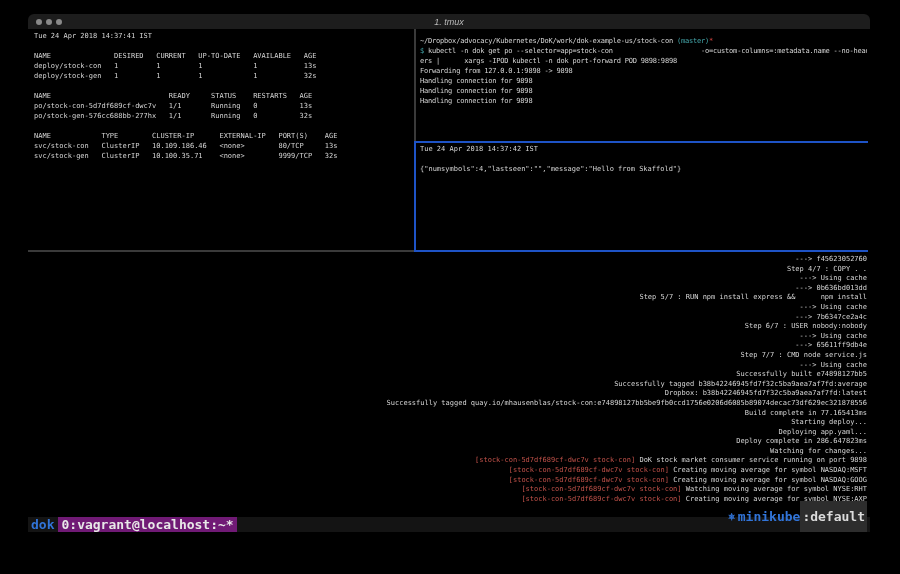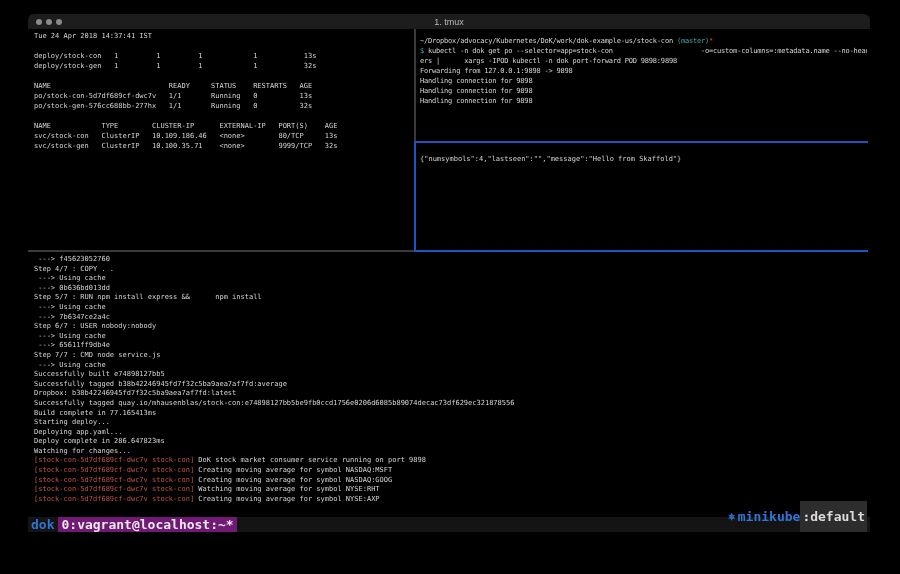--- a/index.html
+++ b/index.html
@@ -5,29 +5,29 @@
   html,body{margin:0;padding:0;background:#000;}
   .screen{position:relative;width:900px;height:574px;background:#000;overflow:hidden;
           font-family:"DejaVu Sans Mono",monospace;}
   .window{position:absolute;left:28px;top:14px;width:842px;height:519px;background:#000;border-radius:6px;}
   
   .titlebar{position:absolute;left:28px;top:14px;width:842px;height:15px;background:#1d1d1d;
             border-radius:6px 6px 0 0;display:flex;align-items:center;}
   .dots{display:flex;gap:4px;margin-left:8px;}
   .dot{width:6px;height:6px;border-radius:50%;background:#8a8a8a;display:inline-block;}
   .title{position:absolute;left:0;right:0;text-align:center;color:#b9b9b9;font-size:9px;
-         font-family:"Liberation Sans",sans-serif;}
+         font-family:"Liberation Sans",sans-serif;font-style:italic;}
   
   .pane{position:absolute;overflow:hidden;}
   .t-line{white-space:pre;font-size:7px;line-height:10px;color:#d6d6d6;}
   .pane-tl{left:34px;top:31px;width:378px;height:217px;}
   .pane-tr{left:420px;top:36px;width:447px;height:104px;letter-spacing:-0.2px;}
   .pane-mr{left:420px;top:144px;width:447px;height:105px;}
   .pane-bottom{left:34px;top:255px;width:833px;height:260px;}
-  .pane-bottom .t-line{line-height:9.6px;}
+  .pane-bottom .t-line{line-height:9.6px;text-align:right;}
   .seg-fg{color:#d6d6d6;}
   .seg-teal{color:#45a8ac;}
   .seg-red{color:#c2524a;}
   .seg-brightred{color:#d64541;}
   
   .divider{position:absolute;}
   .div-v-gray{left:414px;top:29px;width:2px;height:112px;background:#3a3a3a;}
   .div-h-blue-top{left:414px;top:141px;width:454px;height:2px;background:#1e53c6;}
   .div-v-blue{left:414px;top:141px;width:2px;height:111px;background:#1e53c6;}
   .div-h-gray-bottom{left:28px;top:250px;width:386px;height:2px;background:#3a3a3a;}
@@ -54,20 +54,21 @@
       <span class="dot"></span>
       <span class="dot"></span>
       <span class="dot"></span>
     </div>
     <div class="title">1. tmux</div>
   </div>
 
   <div class="pane pane-tl">
       <div class="t-line"><span class="seg-fg">Tue 24 Apr 2018 14:37:41 IST</span></div>
       <div class="t-line"><span class="seg-fg"> </span></div>
+      <div class="t-line"><span class="seg-fg">NAME               DESIRED   CURRENT   UP-TO-DATE   AVAILABLE   AGE</span></div>
       <div class="t-line"><span class="seg-fg">deploy/stock-con   1         1         1            1           13s</span></div>
       <div class="t-line"><span class="seg-fg">deploy/stock-gen   1         1         1            1           32s</span></div>
       <div class="t-line"><span class="seg-fg"> </span></div>
       <div class="t-line"><span class="seg-fg">NAME                            READY     STATUS    RESTARTS   AGE</span></div>
       <div class="t-line"><span class="seg-fg">po/stock-con-5d7df689cf-dwc7v   1/1       Running   0          13s</span></div>
       <div class="t-line"><span class="seg-fg">po/stock-gen-576cc688bb-277hx   1/1       Running   0          32s</span></div>
       <div class="t-line"><span class="seg-fg"> </span></div>
       <div class="t-line"><span class="seg-fg">NAME            TYPE        CLUSTER-IP      EXTERNAL-IP   PORT(S)    AGE</span></div>
       <div class="t-line"><span class="seg-fg">svc/stock-con   ClusterIP   10.109.186.46   &lt;none&gt;        80/TCP     13s</span></div>
       <div class="t-line"><span class="seg-fg">svc/stock-gen   ClusterIP   10.100.35.71    &lt;none&gt;        9999/TCP   32s</span></div>
@@ -77,20 +78,21 @@
       <div class="t-line"><span class="seg-fg">~/Dropbox/advocacy/Kubernetes/DoK/work/dok-example-us/stock-con </span><span class="seg-teal">(master)</span><span class="seg-brightred">*</span></div>
       <div class="t-line"><span class="seg-teal">$ </span><span class="seg-fg">kubectl -n dok get po --selector=app=stock-con                      -o=custom-columns=:metadata.name --no-head</span></div>
       <div class="t-line"><span class="seg-fg">ers |      xargs -IPOD kubectl -n dok port-forward POD 9898:9898</span></div>
       <div class="t-line"><span class="seg-fg">Forwarding from 127.0.0.1:9898 -&gt; 9898</span></div>
       <div class="t-line"><span class="seg-fg">Handling connection for 9898</span></div>
       <div class="t-line"><span class="seg-fg">Handling connection for 9898</span></div>
       <div class="t-line"><span class="seg-fg">Handling connection for 9898</span></div>
     </div>
 
   <div class="pane pane-mr">
+      <div class="t-line"><span class="seg-fg">Tue 24 Apr 2018 14:37:42 IST</span></div>
       <div class="t-line"><span class="seg-fg"> </span></div>
       <div class="t-line"><span class="seg-fg">{"numsymbols":4,"lastseen":"","message":"Hello from Skaffold"}</span></div>
     </div>
 
   <div class="pane pane-bottom">
       <div class="t-line"><span class="seg-fg"> ---&gt; f45623052760</span></div>
       <div class="t-line"><span class="seg-fg">Step 4/7 : COPY . .</span></div>
       <div class="t-line"><span class="seg-fg"> ---&gt; Using cache</span></div>
       <div class="t-line"><span class="seg-fg"> ---&gt; 0b636bd013dd</span></div>
       <div class="t-line"><span class="seg-fg">Step 5/7 : RUN npm install express &amp;&amp;      npm install</span></div>

